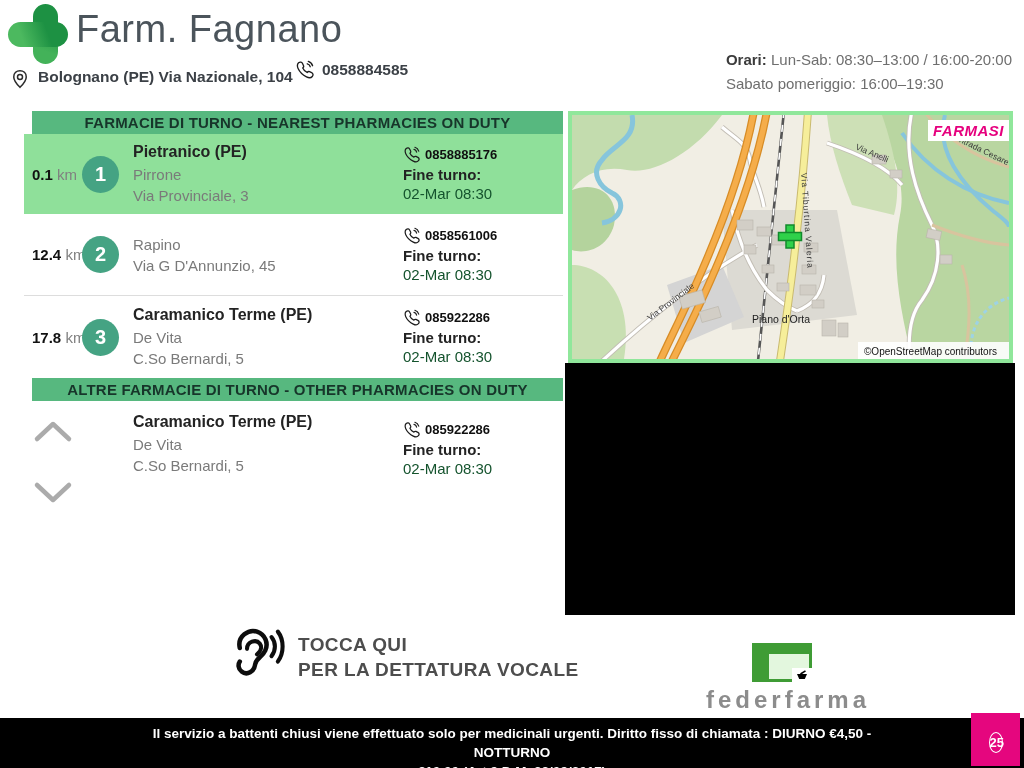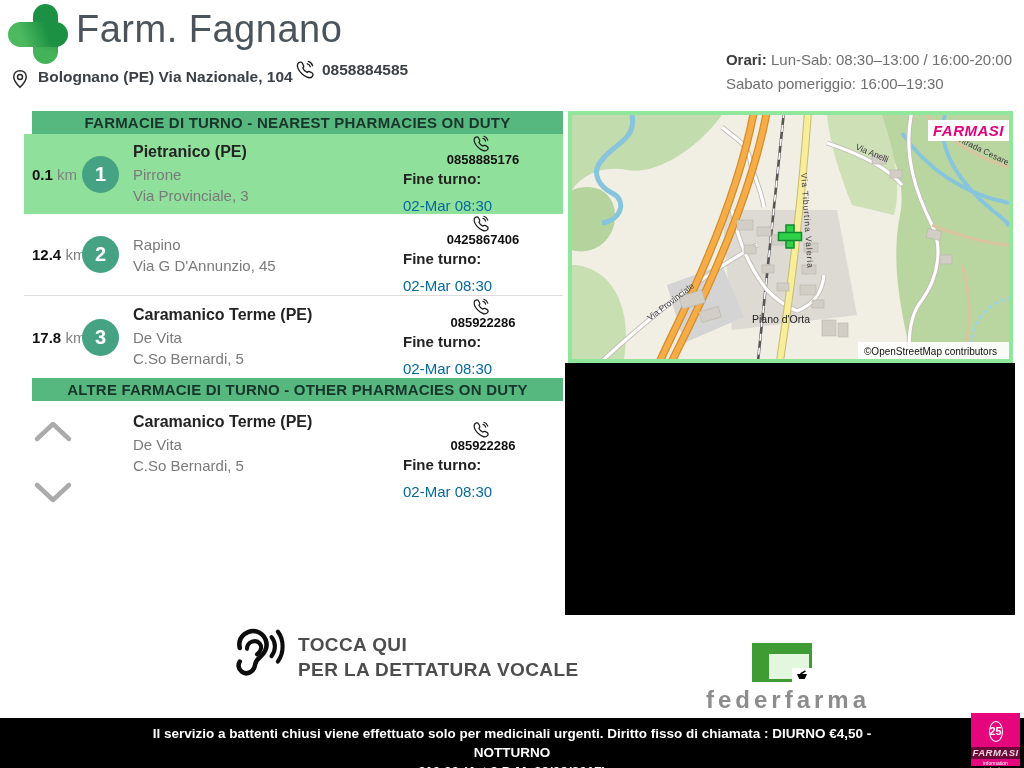--- a/index.html
+++ b/index.html
@@ -38,24 +38,24 @@
   .dist b { color:#111; }
   .dist span { color:#808080; font-weight:normal;text-align:right; }
   .badge { width:37px; height:37px; border-radius:50%; background:#45a383; color:#fff;
     font-size:20px; font-weight:bold; display:flex; align-items:center; justify-content:center;
     margin-right:14px; flex:0 0 auto; }
   .badge-spacer { width:51px; flex:0 0 auto; }
   .info { flex:1; }
   .info .city { font-size:16px; font-weight:bold; color:#232323; margin-bottom:3px; }
   .info .nm, .info .ad { font-size:15px; color:#7a7a7a; line-height:21px; }
   .rightcol { width:160px; flex:0 0 auto; }
-  .ph-line { display:flex; align-items:center; font-size:13px; font-weight:bold; color:#101010;flex-direction:column; }
+  .ph-line { display:flex; align-items:center; font-size:13px; font-weight:bold; color:#101010; }
   .ph-line .ic { width:17px; height:17px; margin-right:5px; }
   .ft-label { font-size:15px; font-weight:bold; color:#232323; margin-top:3px; }
-  .ft-date { font-size:15px; color:#0369a1; margin-top:10px; }
+  .ft-date { font-size:15px; color:#14532d; margin-top:2px; }
   .arrows { width:58px; flex:0 0 auto; display:flex; flex-direction:column;
     align-items:center; justify-content:space-between; height:92px; padding-top:6px; }
   .arrows svg { cursor:pointer; }
 
   
   .map { position:absolute; left:568px; top:111px; width:445px; height:252px;
     border:4px solid #90e79b; background:#f1eee4; }
   
   .video { position:absolute; left:565px; top:363px; width:450px; height:252px; background:#000; }
 
@@ -73,21 +73,21 @@
   .ff-label { margin-top:4px; font-size:24px; font-weight:bold; color:#8c8c8c; letter-spacing:4px; }
 
   
   .footer { position:absolute; left:0; bottom:0; width:1024px; height:50px; background:#000; color:#fff; }
   .f-left { position:absolute; left:8px; top:5px; font-size:12.5px; font-weight:bold; line-height:13px; }
   .f-center { position:absolute; left:150px; right:150px; top:6px; text-align:center;
     font-size:13.5px; font-weight:bold; line-height:19px; }
   .f-logo { position:absolute; right:4px; top:-5px; width:49px; height:53px; background:#e5067e;
     padding-top:3px; text-align:center; }
   .f-emblem { width:14px; height:21px; border:1.5px solid #fff; border-radius:50%;
-    margin:5px auto; font-size:11px; font-weight:bold; color:#fff; line-height:19px; }
+    margin:16px auto; font-size:13px; font-weight:bold; color:#fff; line-height:19px; }
   .f-brand { margin-top:2px; background:rgba(70,10,35,.75); color:#e9d8de;
     font-size:9.5px; font-weight:bold; font-style:italic; letter-spacing:.5px; line-height:12px; }
   .f-tag { font-size:5px; color:#fff; margin-top:1px; }
 </style>
 </head>
 <body>
 
 <svg width="0" height="0" style="position:absolute">
   <defs>
     <symbol id="ic-phone" viewBox="0 0 24 24">
@@ -169,21 +169,21 @@
       <div class="badge">2</div>
       <div class="info">
         <div class="nm">Rapino</div>
         <div class="ad">Via G D'Annunzio, 45</div>
       </div>
       <div class="rightcol">
         <div class="ph-line">
           <svg class="ic">
               <use href="#ic-phone"></use>
             </svg>
-          <span>0425867406</span>
+          <span>0858561006</span>
         </div>
         <div class="ft-label">Fine turno:</div>
         <div class="ft-date">02-Mar 08:30</div>
       </div>
     </div>
 
     <div class="row r3">
       <div class="dist">
         <b>17.8</b>
         <span>km</span>

